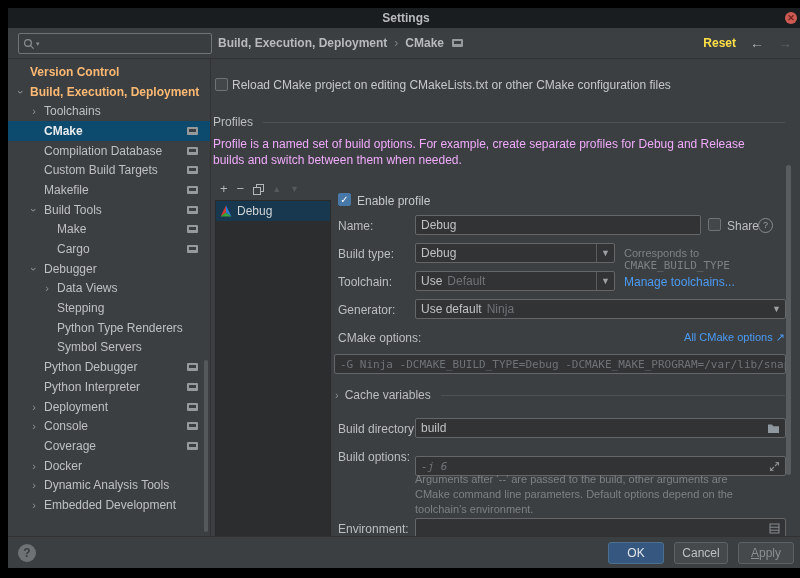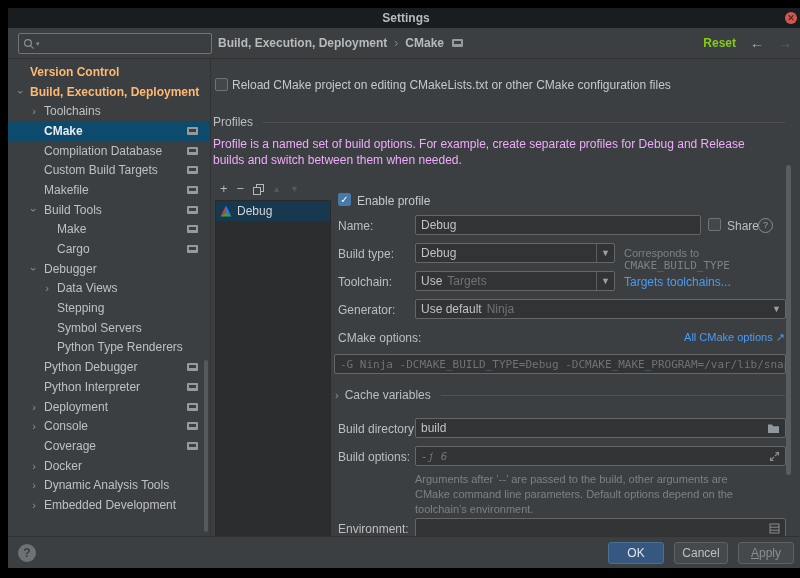--- a/index.html
+++ b/index.html
@@ -15,21 +15,21 @@
 
   
   .header{position:absolute;left:0;top:20px;width:100%;height:30px;border-bottom:1px solid #323232;}
   .search-box{position:absolute;left:10px;top:5px;width:188px;height:19px;background:#3a3d3f;
               border:1px solid #707476;border-radius:2px;display:flex;align-items:center;padding-left:4px;}
   .search-box input{background:transparent;border:none;outline:none;color:#c2c4c6;font-size:12px;width:150px;font-family:"Liberation Sans",sans-serif;}
   .search-caret{color:#8a8e90;font-size:7px;margin-left:1px;}
   .breadcrumb{position:absolute;left:210px;top:0;height:30px;display:flex;align-items:center;font-size:12px;font-weight:bold;color:#b8babc;}
   .bc-sep{color:#7d8183;margin:0 7px;font-weight:normal;}
   .header-actions{position:absolute;right:12px;top:0;height:30px;display:flex;align-items:center;gap:14px;font-size:12px;}
-  .reset-link{color:#84cc16;font-weight:bold;cursor:pointer;}
+  .reset-link{color:#fde047;font-weight:bold;cursor:pointer;}
   .nav-back{color:#b0b3b5;font-size:14px;}
   .nav-fwd{color:#5e6264;font-size:14px;}
 
   
   .sidebar{position:absolute;left:0;top:50px;width:202px;height:478px;padding-top:4px;box-sizing:border-box;overflow:hidden;}
   .v-divider{position:absolute;left:202px;top:50px;width:1px;height:478px;background:#323232;}
   .trow{position:relative;height:19.7px;display:flex;align-items:center;font-size:12px;color:#bec0c2;cursor:default;}
   .trow.bold .tlabel{font-weight:bold;color:#fdba74;}
   .trow.sel{background:#0d4b6e;}
   .trow.sel .tlabel{color:#e9ebed;font-weight:bold;}
@@ -157,24 +157,24 @@
         <span class="tlabel">Debugger</span>
       </div>
       <div class="trow lvl2">
         <span class="chev collapsed">›</span>
         <span class="tlabel">Data Views</span>
       </div>
       <div class="trow lvl2">
         <span class="tlabel">Stepping</span>
       </div>
       <div class="trow lvl2">
+        <span class="tlabel">Python Type Renderers</span>
+      </div>
+      <div class="trow lvl2">
         <span class="tlabel">Symbol Servers</span>
-      </div>
-      <div class="trow lvl2">
-        <span class="tlabel">Python Type Renderers</span>
       </div>
       <div class="trow lvl1">
         <span class="tlabel">Python Debugger</span>
         <span class="mon"></span>
       </div>
       <div class="trow lvl1">
         <span class="tlabel">Python Interpreter</span>
         <span class="mon"></span>
       </div>
       <div class="trow lvl1">
@@ -252,24 +252,24 @@
       <span>Debug</span>
       <span class="dd-arrow">▼</span>
     </div>
     <div class="abs hint" style="left:413px;top:174px;">
       <span>Corresponds to </span><span class="mono">CMAKE_BUILD_TYPE</span>
     </div>
 
     <div class="abs" style="left:127px;top:202px;">Toolchain:</div>
     <div class="abs field" style="left:204px;top:198px;width:200px;padding-right:0;">
       <span>Use</span>
-      <span class="grayval" style="margin-left:5px;">Targets</span>
+      <span class="grayval" style="margin-left:5px;">Default</span>
       <span class="dd-arrow">▼</span>
     </div>
-    <div class="abs link" style="left:413px;top:202px;">Targets toolchains...</div>
+    <div class="abs link" style="left:413px;top:202px;">Manage toolchains...</div>
 
     <div class="abs" style="left:127px;top:230px;">Generator:</div>
     <div class="abs field" style="left:204px;top:226px;width:371px;padding-right:0;">
       <span>Use default</span>
       <span class="grayval" style="margin-left:5px;">Ninja</span>
       <span class="dd-arrow" style="border-left:none;">▼</span>
     </div>
 
     <div class="abs" style="left:127px;top:258px;">CMake options:</div>
     <div class="abs link" style="right:7px;top:258px;font-size:11px;">All CMake options ↗</div>
@@ -285,21 +285,21 @@
 
     <div class="abs" style="left:127px;top:349px;">Build directory:</div>
     <div class="abs field" style="left:204px;top:345px;width:371px;">
       <span>build</span>
       <svg style="margin-left:auto;" width="13" height="11" viewBox="0 0 13 11">
         <path d="M1 1.5 h4 l1.2 1.8 H12 V10 H1 z" fill="#8e989e"></path>
       </svg>
     </div>
 
     <div class="abs" style="left:127px;top:377px;">Build options:</div>
-    <div class="abs field" style="left:204px;top:373px;width:371px;font-style:italic;">
+    <div class="abs field" style="left:204px;top:383px;width:371px;font-style:italic;">
       <span class="mono grayval">-j 6</span>
       <svg style="margin-left:auto;" width="11" height="11" viewBox="0 0 11 11">
         <path d="M6.5 1.5 H9.5 V4.5 M9.5 1.5 L6 5 M4.5 9.5 H1.5 V6.5 M1.5 9.5 L5 6" fill="none" stroke="#8a8e91" stroke-width="1.1"></path>
       </svg>
     </div>
     <div class="abs hint" style="left:204px;top:399px;width:348px;line-height:15px;">Arguments after ‘--’ are passed to the build, other arguments are CMake command line parameters. Default options depend on the toolchain’s environment.</div>
 
     <div class="abs" style="left:127px;top:449px;">Environment:</div>
     <div class="abs field" style="left:204px;top:445px;width:371px;">
       <svg style="margin-left:auto;" width="11" height="11" viewBox="0 0 11 11">

